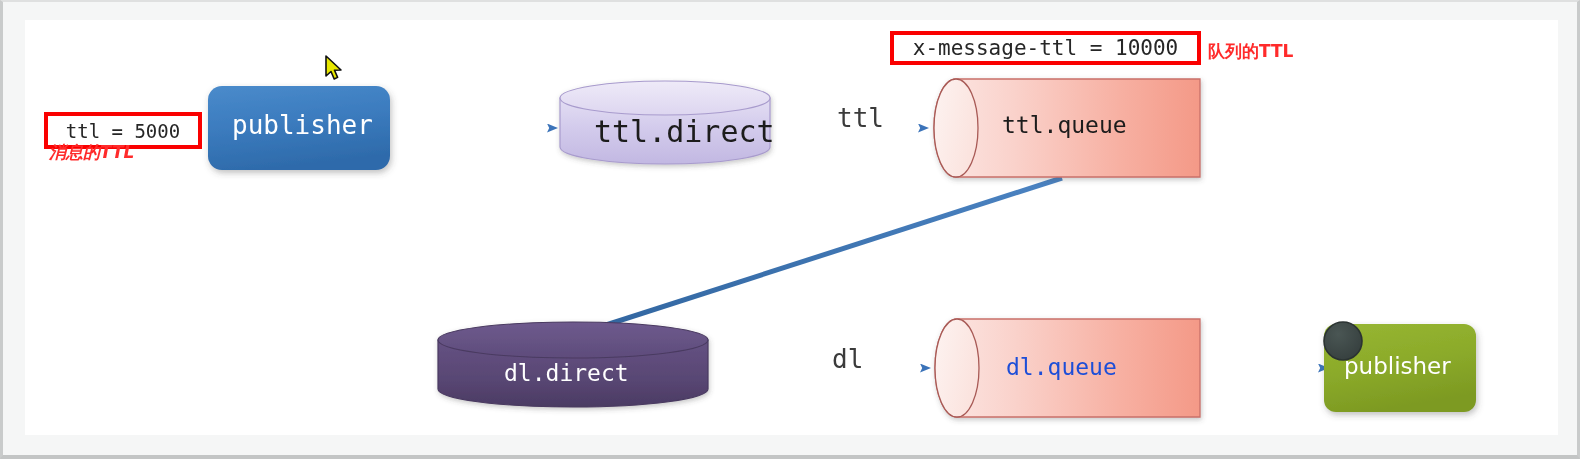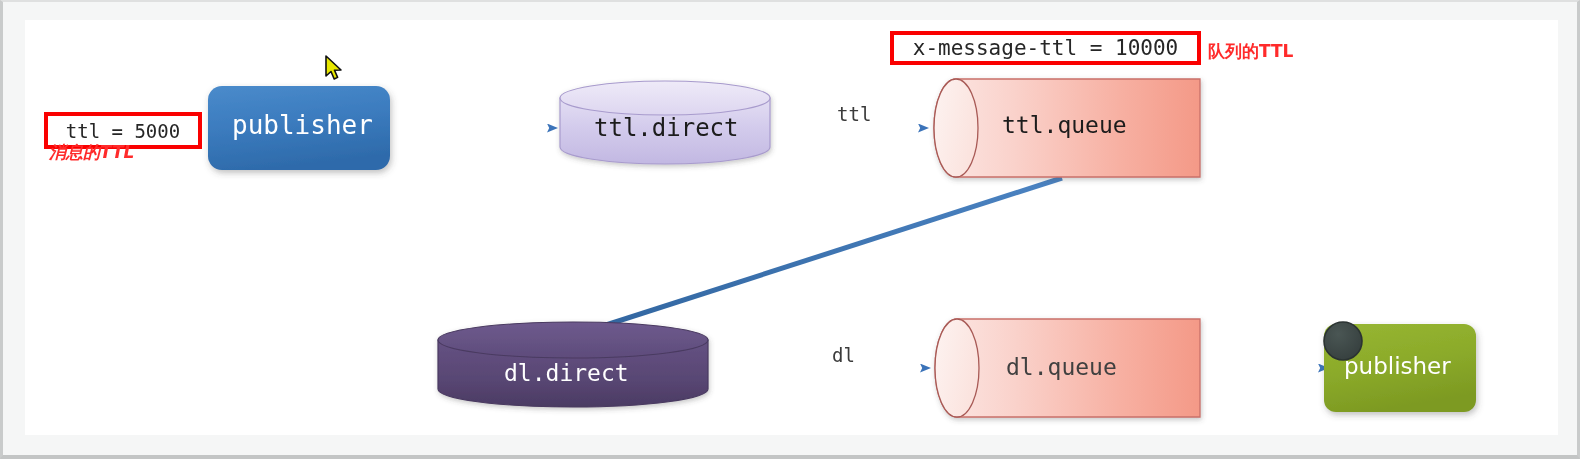--- a/index.html
+++ b/index.html
@@ -52,49 +52,49 @@
     white-space: nowrap;
     pointer-events: none;
   }
   .lbl-publisher {
     left: 232px; top: 110px;
     font-size: 26px;
     color: #ffffff;
   }
   .lbl-ttl-direct {
     left: 594px; top: 114px;
-    font-size: 24px;
+    font-size: 30px;
     color: #1c1c1c;
   }
   .lbl-ttl-queue {
     left: 1002px; top: 112px;
     font-size: 23px;
     color: #1c1c1c;
   }
   .lbl-dl-direct {
     left: 504px; top: 360px;
     font-size: 23px;
     color: #ffffff;
   }
   .lbl-dl-queue {
     left: 1006px; top: 354px;
     font-size: 23px;
-    color: #404040;
+    color: #1d4ed8;
   }
   .lbl-consumer {
     left: 1344px; top: 353px;
     font-size: 23px;
     color: #ffffff;
     font-family: "DejaVu Sans", sans-serif;
   }
 
   .edge-label {
     position: absolute;
     font-family: "DejaVu Sans Mono", "Liberation Mono", monospace;
-    font-size: 19px;
+    font-size: 26px;
     color: #3b3b3b;
     white-space: nowrap;
     pointer-events: none;
   }
   .lbl-edge-ttl { left: 837px; top: 103px; }
   .lbl-edge-dl  { left: 832px; top: 344px; }
 
   
   .callout {
     position: absolute;

